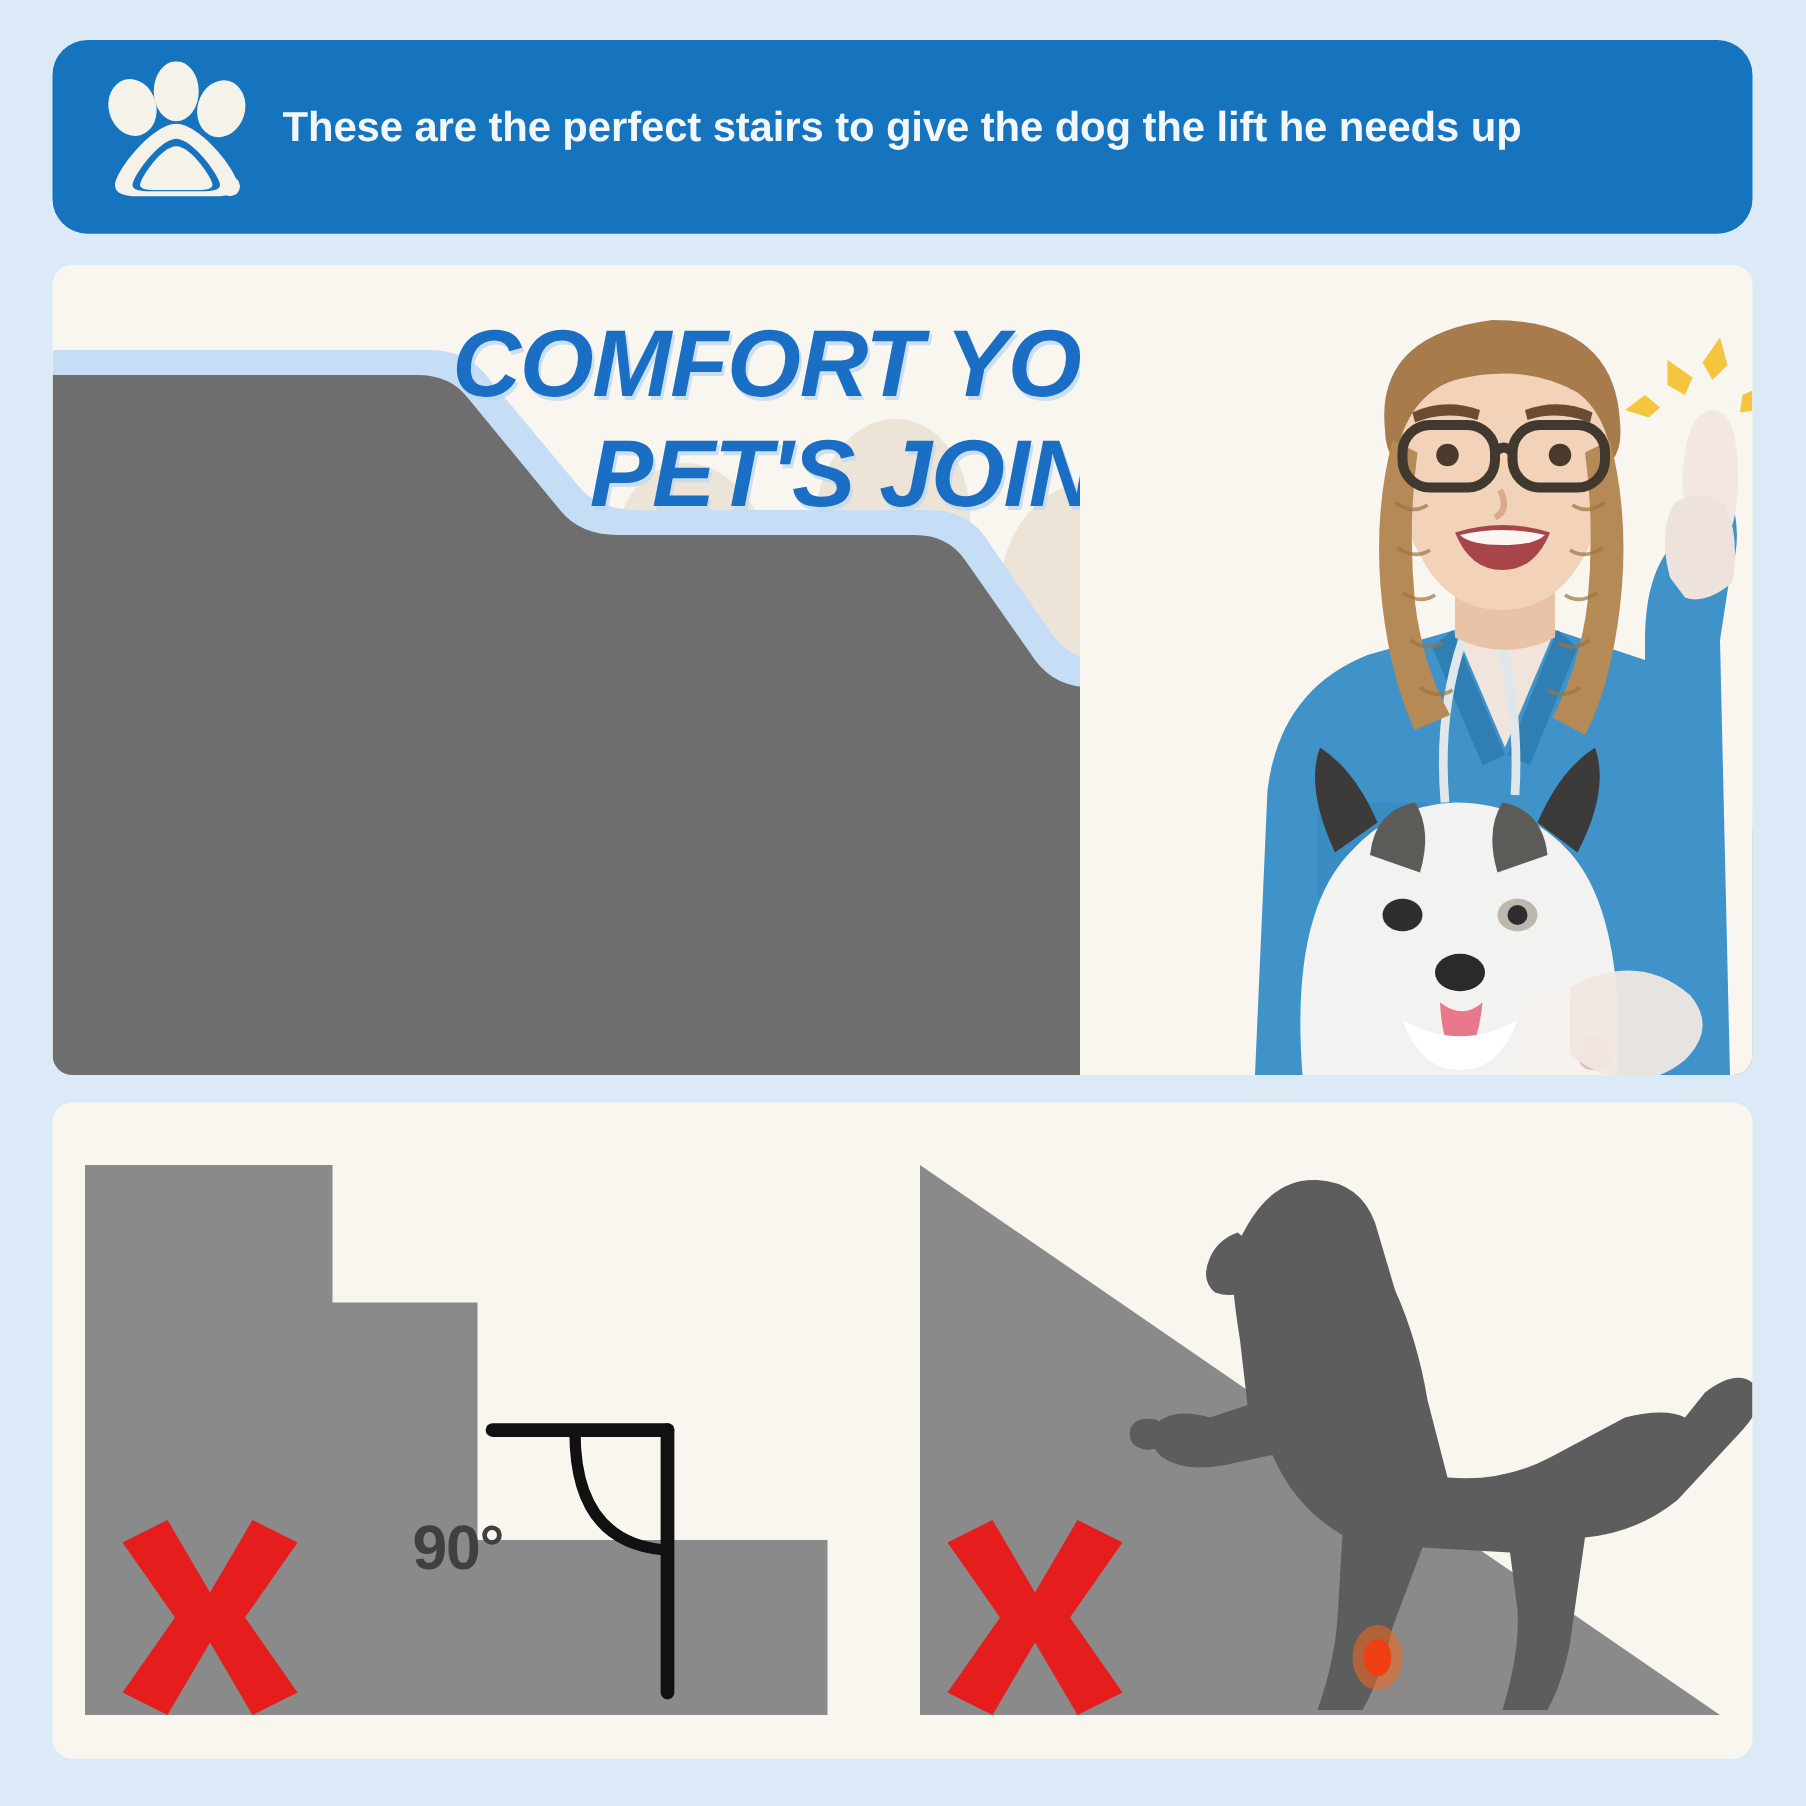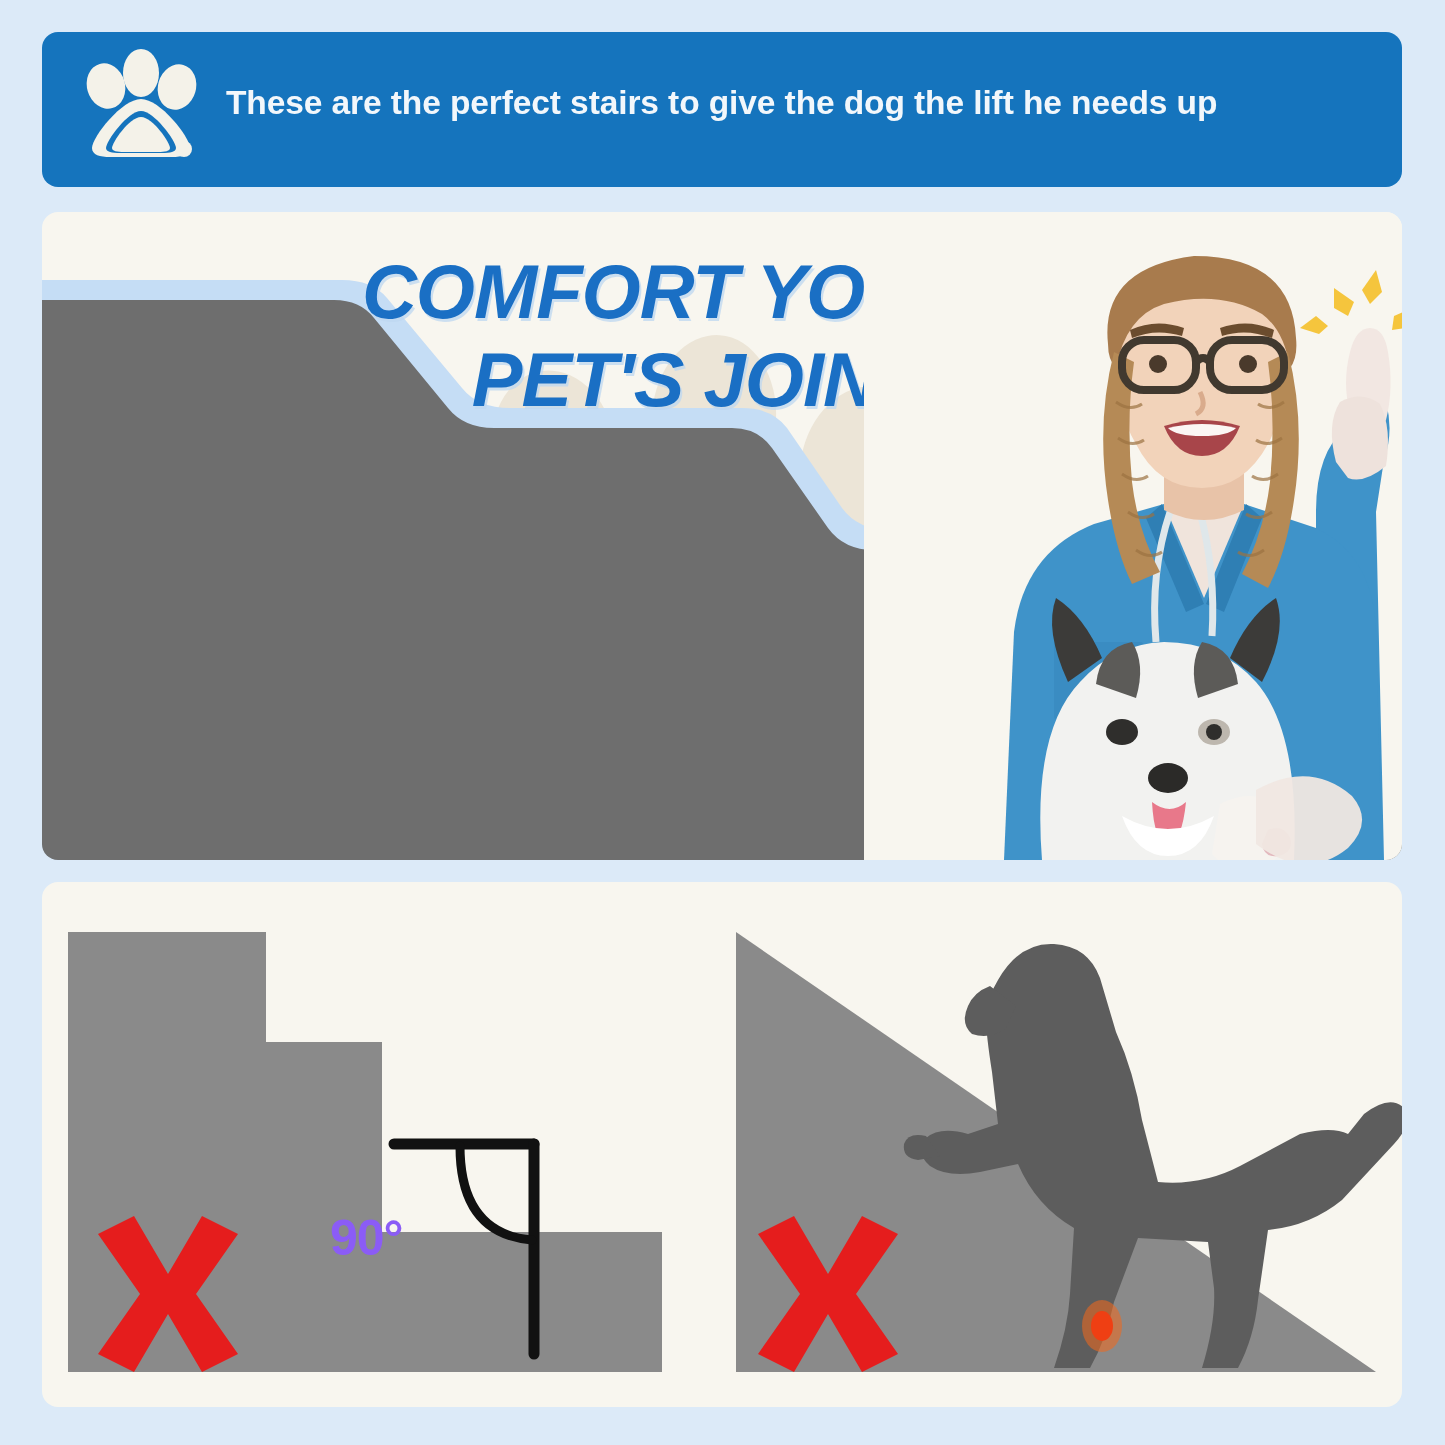--- a/index.html
+++ b/index.html
@@ -17,21 +17,21 @@
     background: #dceaf8;
     overflow: hidden;
   }
 
   
   .banner {
     position: absolute;
     left: 42px; top: 32px;
     width: 1360px; height: 155px;
     background: #1574bd;
-    border-radius: 16px;
+    border-radius: 28px;
     display: flex;
     align-items: center;
     box-sizing: border-box;
     padding: 0 34px 12px 40px;
   }
   .banner-icon {
     flex: 0 0 auto;
     width: 118px; height: 110px;
     margin-right: 26px;
   }
@@ -235,16 +235,16 @@
       </g>
 
       <g fill="#e51d1d">
         <path d="M56 352 L 92 334 L 126 392 L 160 334 L 196 352 L 154 412 L 196 472 L 160 490 L 126 432 L 92 490 L 56 472 L 98 412 Z"></path>
       </g>
       <g fill="#e51d1d">
         <path d="M716 352 L 752 334 L 786 392 L 820 334 L 856 352 L 814 412 L 856 472 L 820 490 L 786 432 L 752 490 L 716 472 L 758 412 Z"></path>
       </g>
     </svg>
 
-    <div style="position:absolute;left:288px;top:327px;font-size:50px;font-weight:bold;color:#8b5cf6;letter-spacing:-1px;">90°</div>
+    <div style="position:absolute;left:288px;top:327px;font-size:50px;font-weight:bold;color:#404040;letter-spacing:-1px;">90°</div>
   </div>
 
 </div>
 
 </body></html>

